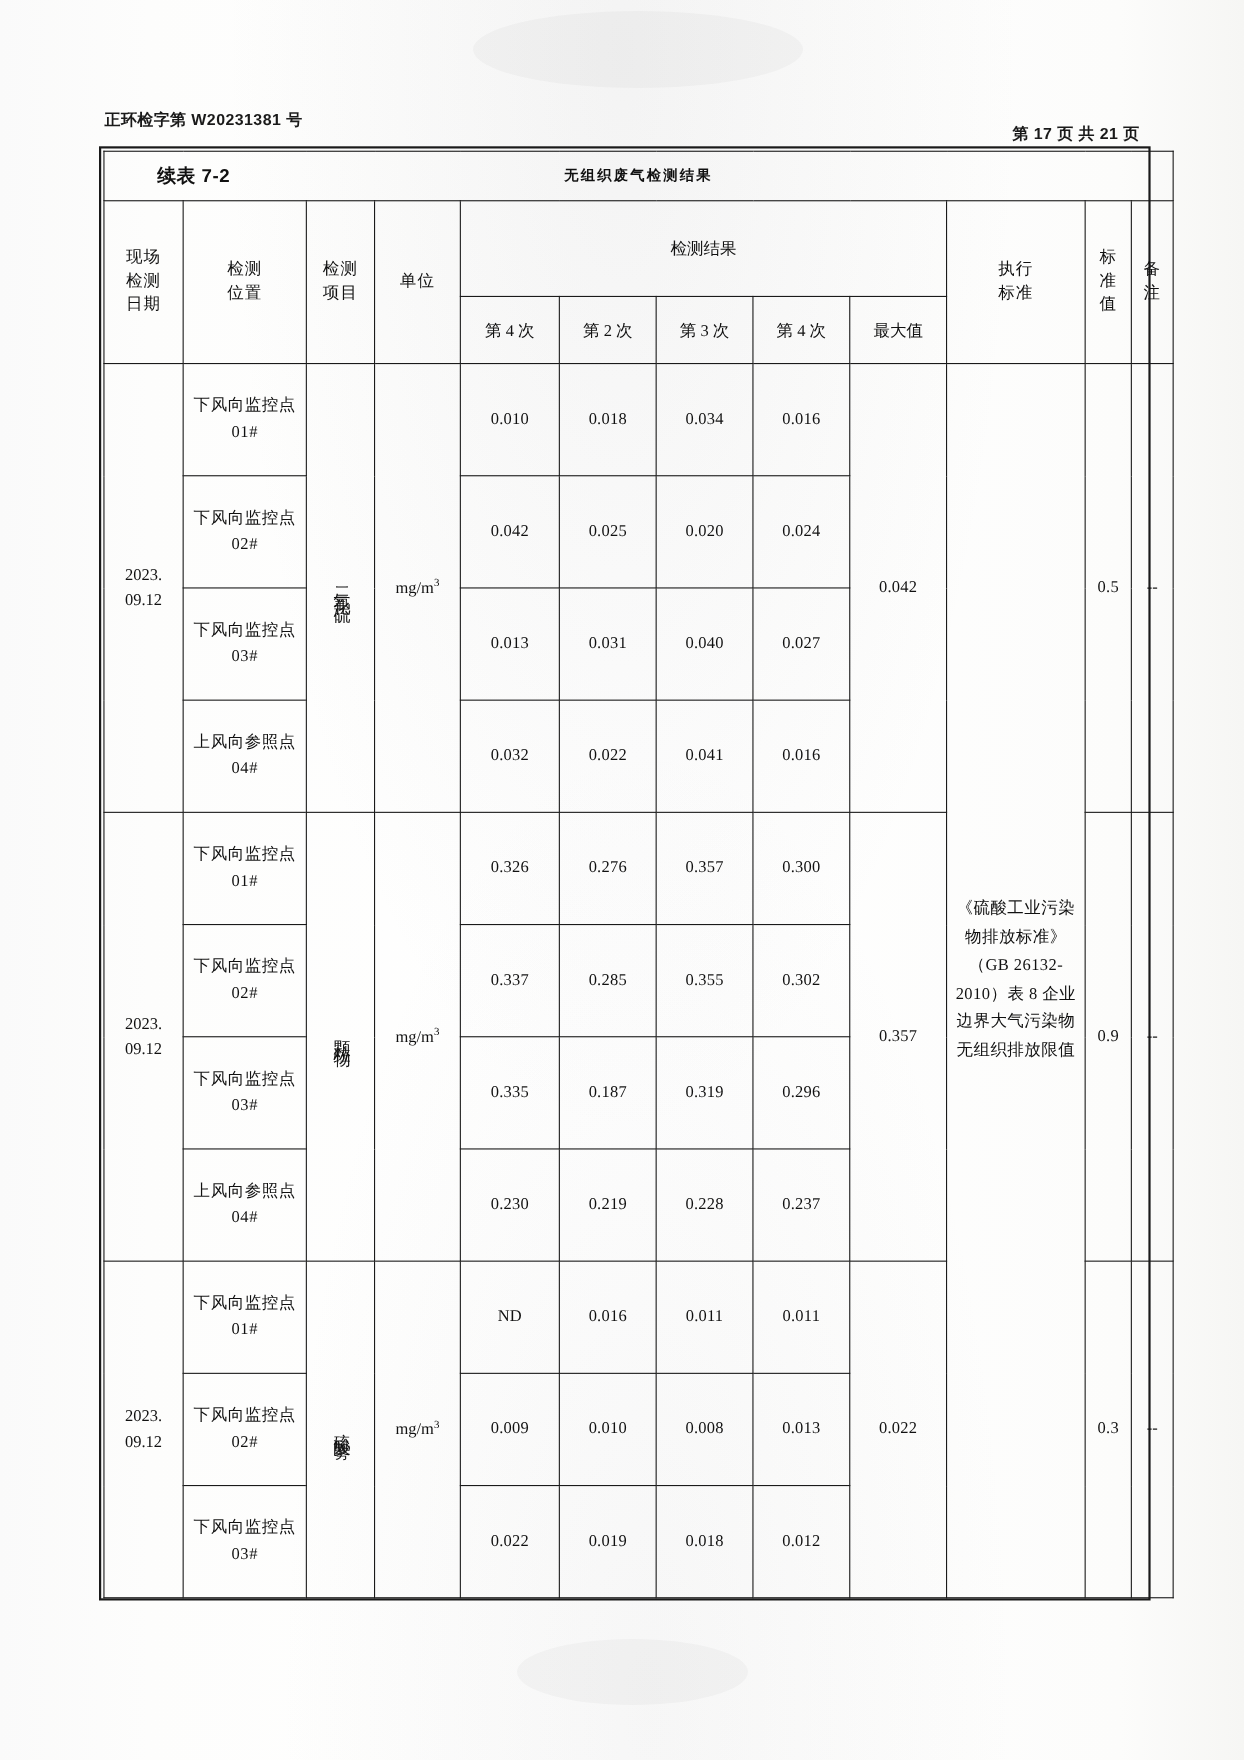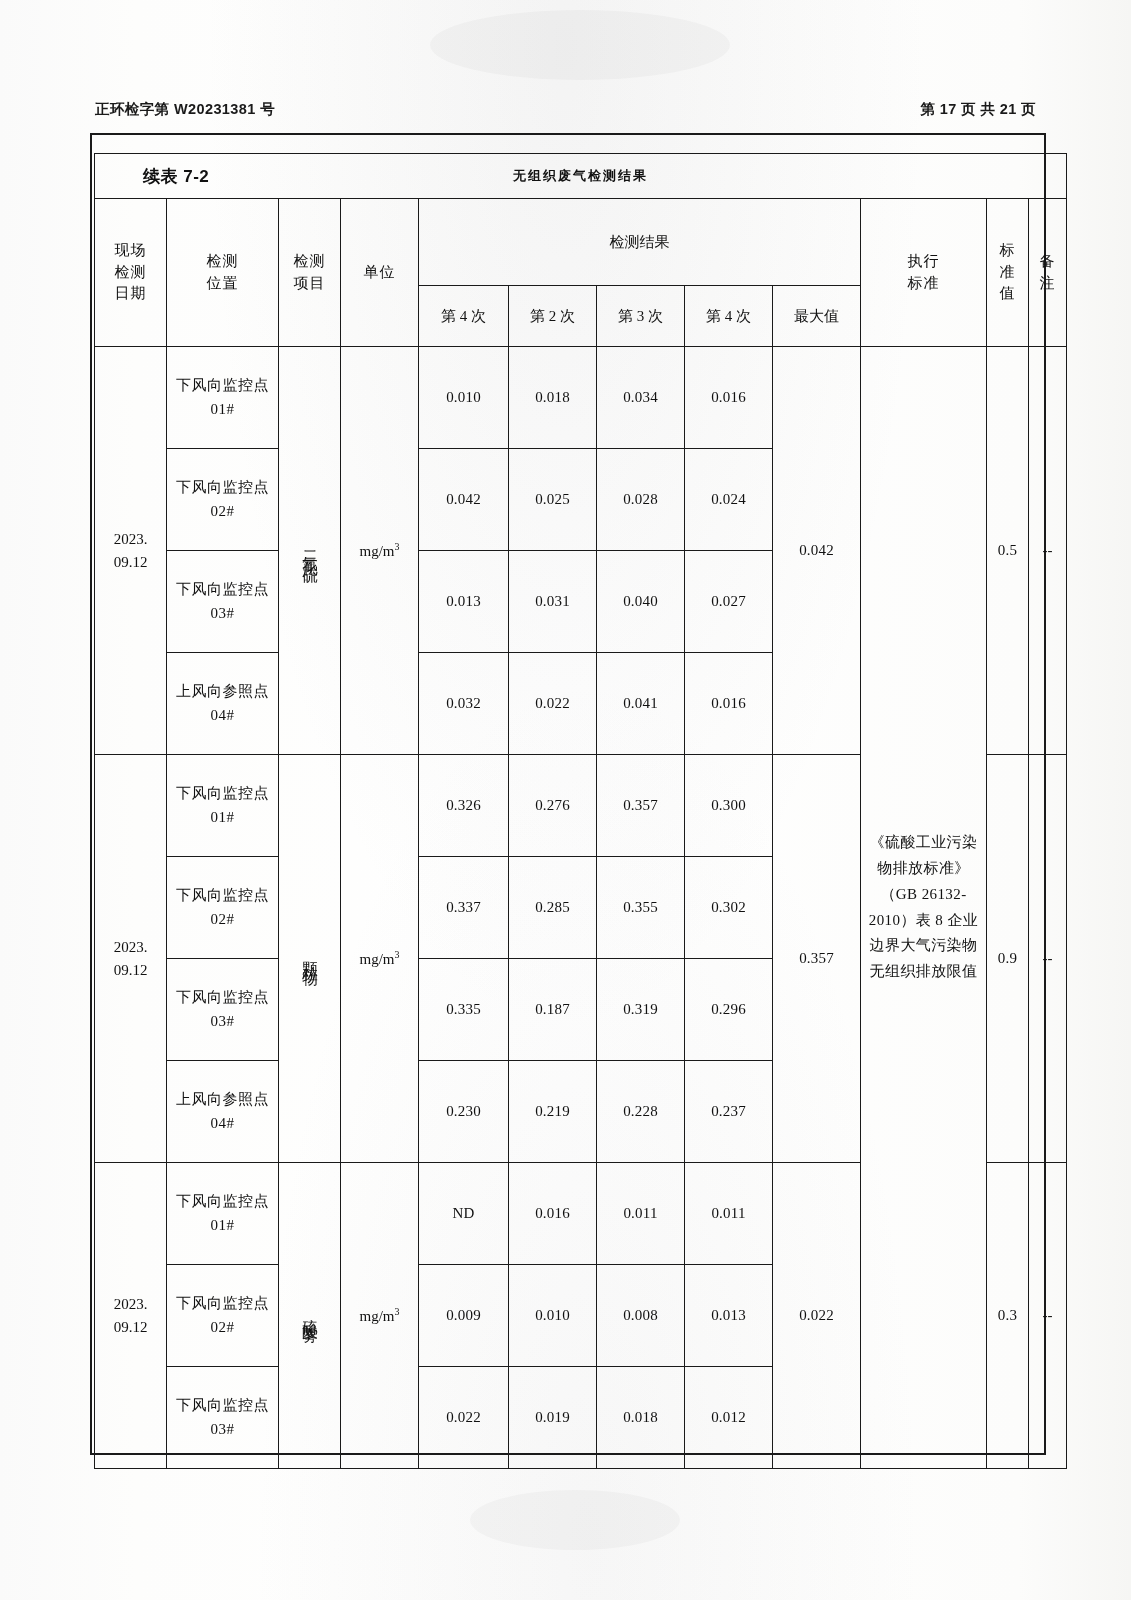--- a/index.html
+++ b/index.html
@@ -37,26 +37,26 @@
     top: 100px;
     left: 95px;
     right: 95px;
     height: 22px;
     font-size: 14.5px;
     font-family: "Liberation Sans", sans-serif;
     font-weight: bold;
     color: #1a1a1a;
   }
   .header .left { float: left; letter-spacing: 0.4px;}
-  .header .right { float: right; letter-spacing: 0.4px;}
+  .header .right { float: right; letter-spacing: 0.4px; margin-top: 12px;}
 
   table.report {
     position: absolute;
     left: 94px;
-    top: 153px;
+    top: 137px;
     width: 944px;
     border-collapse: collapse;
     table-layout: fixed;
   }
   table.report td, table.report th {
     border: 1px solid #1a1a1a;
     text-align: center;
     vertical-align: middle;
     font-size: 15px;
     font-family: "Liberation Serif", serif;
@@ -217,21 +217,21 @@
       <td class="num">0.016</td>
       <td rowspan="4" class="num">0.042</td>
       <td rowspan="12" class="std-text">《硫酸工业污染物排放标准》（GB 26132-2010）表 8 企业边界大气污染物无组织排放限值</td>
       <td rowspan="4" class="num">0.5</td>
       <td rowspan="4" class="small-note">--</td>
     </tr>
     <tr>
       <td class="cell-pos tall">下风向监控点 02#</td>
       <td class="num">0.042</td>
       <td class="num">0.025</td>
-      <td class="num">0.028</td>
+      <td class="num">0.020</td>
       <td class="num">0.024</td>
     </tr>
     <tr>
       <td class="cell-pos tall">下风向监控点 03#</td>
       <td class="num">0.013</td>
       <td class="num">0.031</td>
       <td class="num">0.040</td>
       <td class="num">0.027</td>
     </tr>
     <tr>

